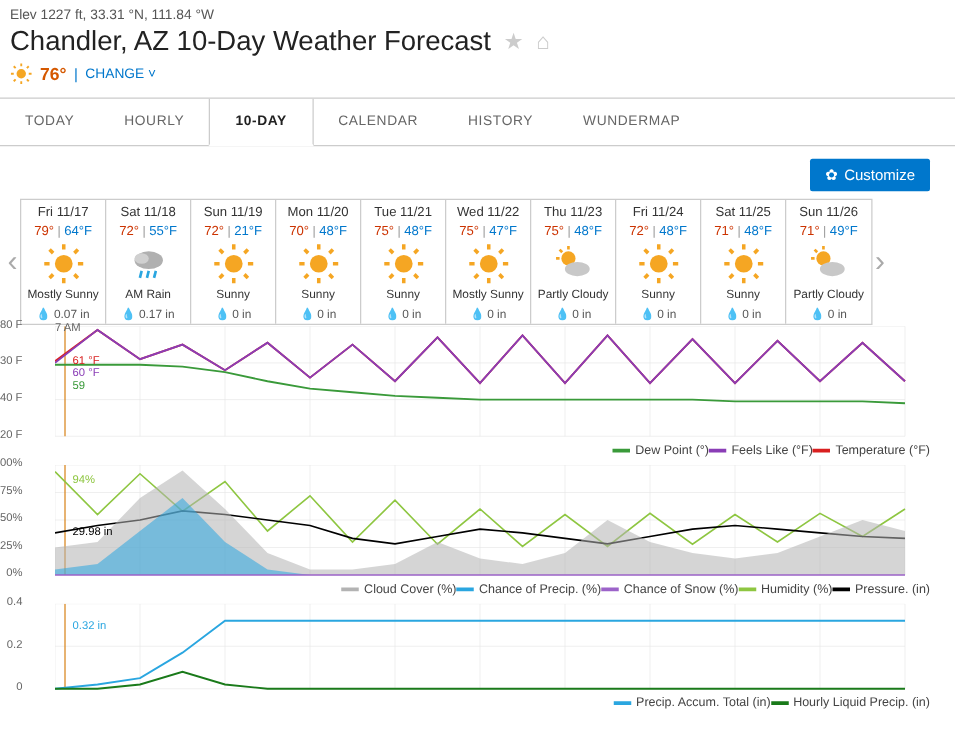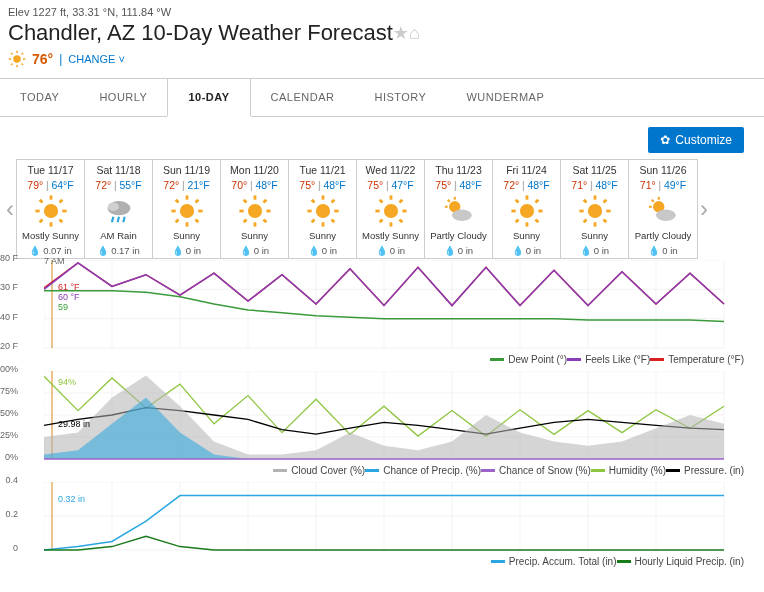--- a/index.html
+++ b/index.html
@@ -1,19 +1,19 @@
 <!DOCTYPE html>
 <html><head>
 <meta charset="utf-8">
 <style>
   * { margin: 0; padding: 0; box-sizing: border-box; }
   body { font-family: Arial, sans-serif; font-size: 12px; color: #333; width: 764px; }
   .header { padding: 6px 8px 0 8px; }
   .elev { font-size: 11px; color: #555; }
-  .title-row { display: flex; align-items: center; margin-top: 2px; }
+  .title-row { display: flex; align-items: center; gap: 10px; margin-top: 2px; }
   .title { font-size: 22px; font-weight: normal; color: #222; }
   .star, .home { color: #ccc; font-size: 18px; }
   .subrow { display: flex; align-items: center; gap: 6px; margin-top: 4px; font-size: 12px; }
   .sun-glyph { width: 18px; height: 18px; }
   .temp-now { color: #d55800; font-weight: bold; font-size: 14px; }
   .station { color: #0077cc; font-weight: bold; font-size: 11px; }
   .change { color: #0077cc; font-size: 11px; text-align: right; }
   .tabs { display: flex; border-top: 1px solid #ccc; border-bottom: 1px solid #ccc; margin-top: 10px; }
   .tab { padding: 12px 20px; font-size: 11px; color: #666; cursor: pointer; letter-spacing: 0.5px; }
   .tab.active { border-left: 1px solid #ccc; border-right: 1px solid #ccc; border-bottom: 2px solid #fff; margin-bottom: -1px; color: #222; font-weight: bold; }
@@ -84,21 +84,21 @@
   <button class="customize">
     <span>✿</span>
     <span>Customize</span>
   </button>
 </div>
 
 <div class="forecast-outer">
   <div class="chev">‹</div>
   <div class="days" id="days">
       <div class="day">
-        <div class="day-date">Tue 11/17</div>
+        <div class="day-date">Fri 11/17</div>
         <div><span class="hi">79°</span><span class="sep"> | </span><span class="lo">64°F</span></div>
         <div class="wicon">
           <svg width="34" height="34" viewBox="0 0 24 24">
             <circle cx="12" cy="12" r="5" fill="#f5a623"></circle>
             <g stroke="#f5a623" stroke-width="2">
               <line x1="12" y1="1" x2="12" y2="4"></line>
               <line x1="12" y1="20" x2="12" y2="23"></line>
               <line x1="1" y1="12" x2="4" y2="12"></line>
               <line x1="20" y1="12" x2="23" y2="12"></line>
               <line x1="4" y1="4" x2="6" y2="6"></line>

